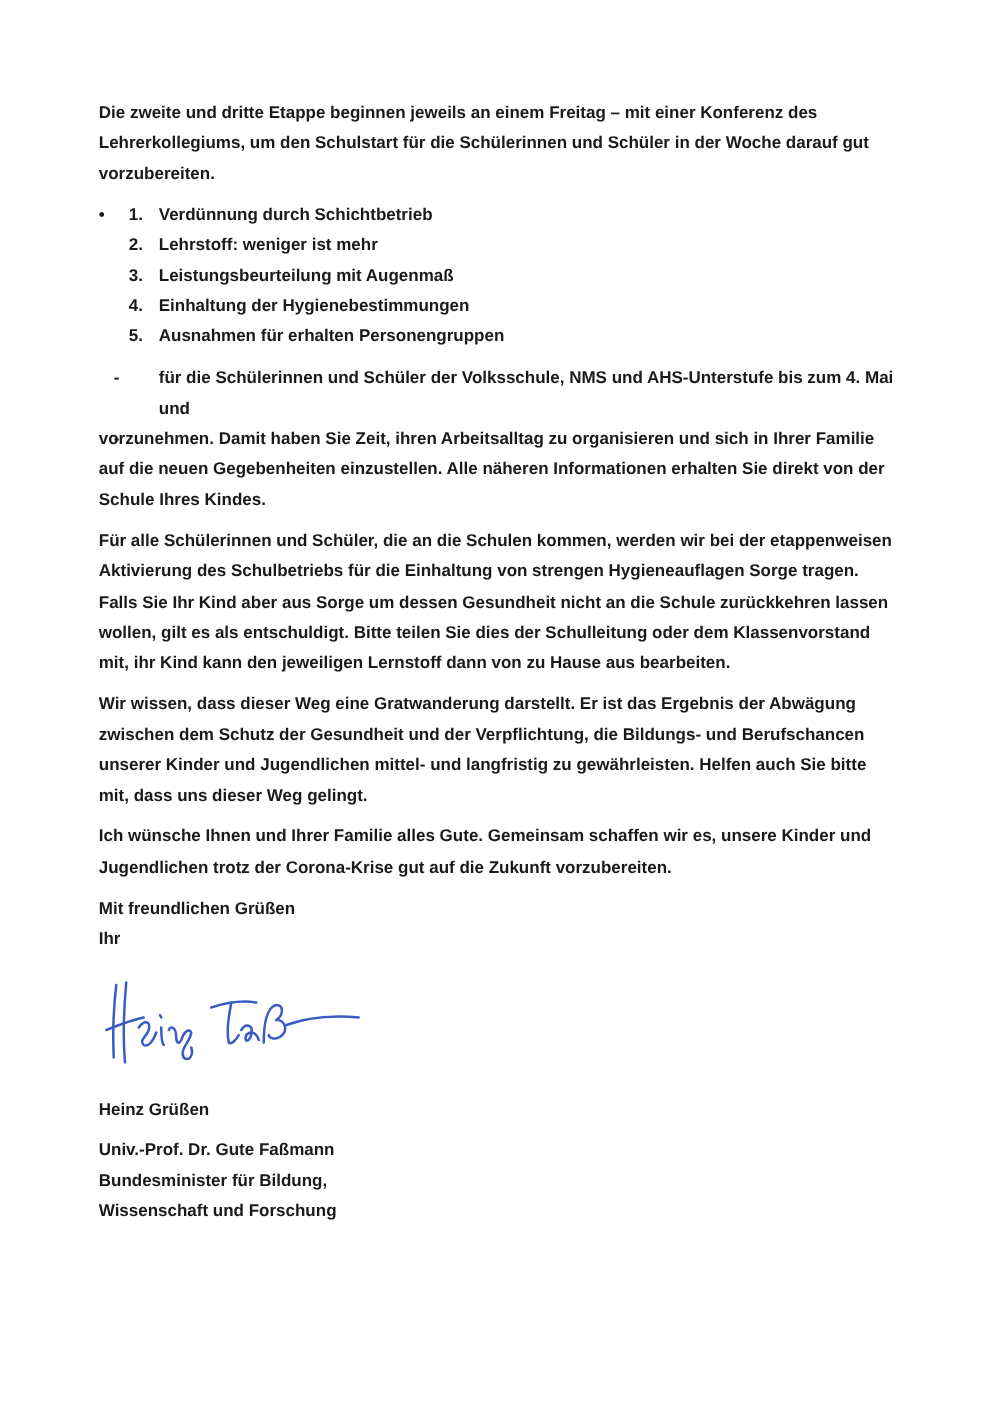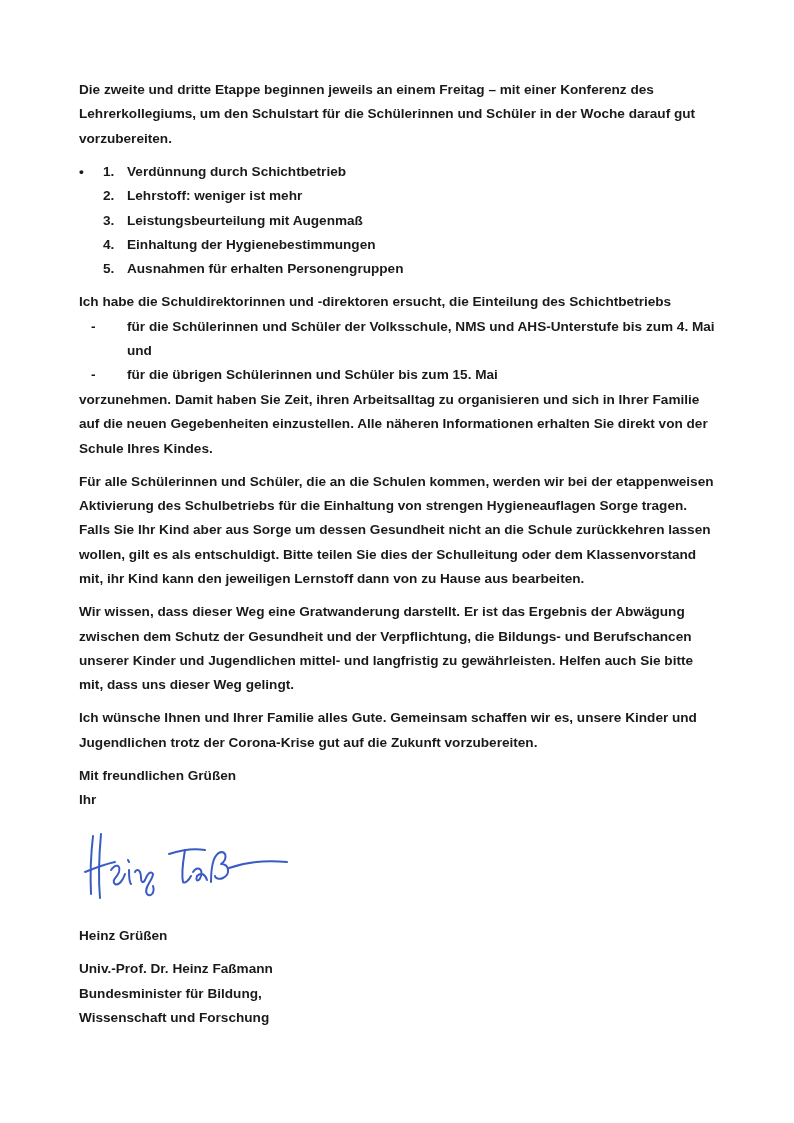--- a/index.html
+++ b/index.html
@@ -33,24 +33,23 @@
     <ul class="num-list">
       <li><span class="num">1.</span><span>Verdünnung durch Schichtbetrieb</span></li>
       <li><span class="num">2.</span><span>Lehrstoff: weniger ist mehr</span></li>
       <li><span class="num">3.</span><span>Leistungsbeurteilung mit Augenmaß</span></li>
       <li><span class="num">4.</span><span>Einhaltung der Hygienebestimmungen</span></li>
       <li><span class="num">5.</span><span>Ausnahmen für erhalten Personengruppen</span></li>
     </ul>
   </div>
 
   <div class="para">
-    <p>Ich habe die Schuldirektorinnen und -direktoren ersucht, die Einteilung des Schichtbetriebs</p>
     <ul class="dash-list">
       <li><span class="dash">-</span><span>für die Schülerinnen und Schüler der Volksschule, NMS und AHS-Unterstufe bis zum 4. Mai und</span></li>
-      <li><span class="dash">-</span><span>für die übrigen Schülerinnen und Schüler bis zum 15. Mai</span></li>
+      <li><span class="dash">-</span></li>
     </ul>
     <p>vorzunehmen. Damit haben Sie Zeit, ihren Arbeitsalltag zu organisieren und sich in Ihrer Familie auf die neuen Gegebenheiten einzustellen. Alle näheren Informationen erhalten Sie direkt von der Schule Ihres Kindes.</p>
   </div>
 
   <p class="para">Für alle Schülerinnen und Schüler, die an die Schulen kommen, werden wir bei der etappenweisen Aktivierung des Schulbetriebs für die Einhaltung von strengen Hygieneauflagen Sorge tragen. Falls Sie Ihr Kind aber aus Sorge um dessen Gesundheit nicht an die Schule zurückkehren lassen wollen, gilt es als entschuldigt. Bitte teilen Sie dies der Schulleitung oder dem Klassenvorstand mit, ihr Kind kann den jeweiligen Lernstoff dann von zu Hause aus bearbeiten.</p>
 
   <p class="para">Wir wissen, dass dieser Weg eine Gratwanderung darstellt. Er ist das Ergebnis der Abwägung zwischen dem Schutz der Gesundheit und der Verpflichtung, die Bildungs- und Berufschancen unserer Kinder und Jugendlichen mittel- und langfristig zu gewährleisten. Helfen auch Sie bitte mit, dass uns dieser Weg gelingt.</p>
 
   <p class="para">Ich wünsche Ihnen und Ihrer Familie alles Gute. Gemeinsam schaffen wir es, unsere Kinder und Jugendlichen trotz der Corona-Krise gut auf die Zukunft vorzubereiten.</p>
 
@@ -67,18 +66,18 @@
         <path d="M47 32 l1 2"></path>
         <path d="M54 44 C56 40 60 42 60 50 C60 54 62 56 64 52 C66 46 70 42 72 46 C72 52 62 60 66 66 C70 70 74 64 72 58"></path>
         <path d="M88 26 C100 22 112 20 124 22"></path>
         <path d="M104 22 C102 34 100 44 102 54 C104 56 108 52 110 48"></path>
         <path d="M112 44 C116 38 122 40 120 48 C118 54 114 54 116 48 C120 44 124 46 126 52"></path>
         <path d="M130 54 C130 40 132 26 140 24 C146 24 146 32 140 36 C148 36 150 46 142 50 C138 52 134 50 134 48"></path>
         <path d="M148 40 C165 34 185 32 206 34"></path>
       </svg>
     </div>
     <p class="para">Heinz Grüßen</p>
-    <p>Univ.-Prof. Dr. Heinz Faßmann</p>
+    <p>Univ.-Prof. Dr. Gute Faßmann</p>
     <p>Bundesminister für Bildung,</p>
     <p>Wissenschaft und Forschung</p>
   </div>
 
 </div>
 
 </body></html>

